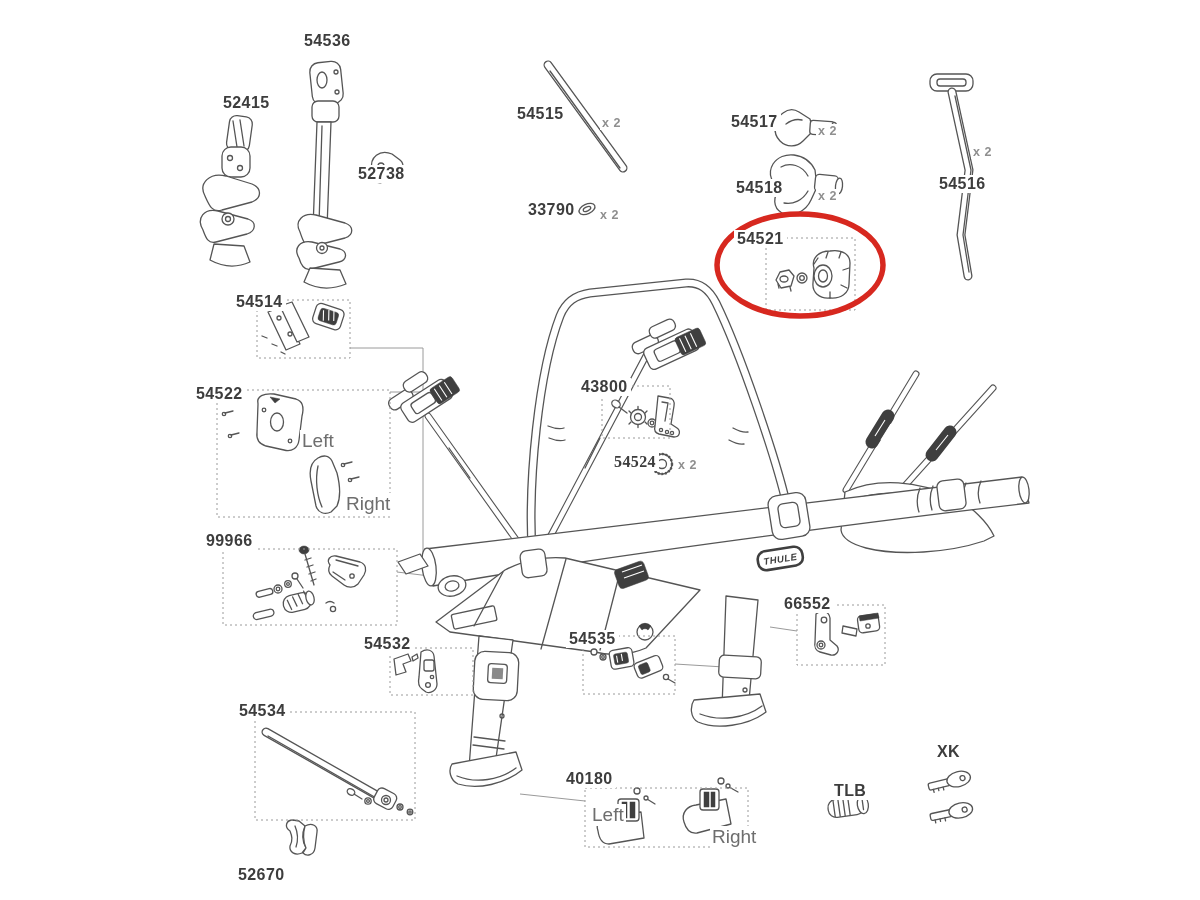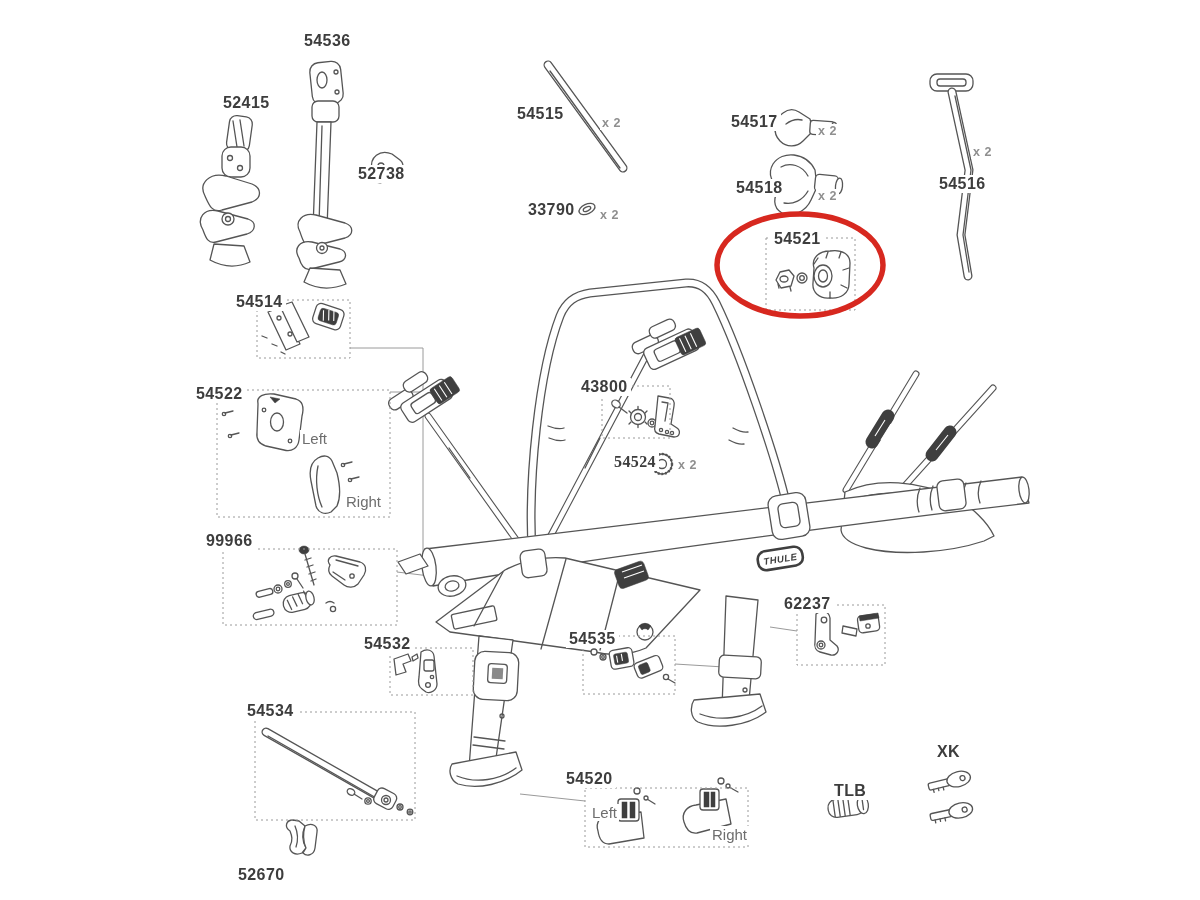--- a/index.html
+++ b/index.html
@@ -4,21 +4,21 @@
 <style>
   html,body{margin:0;padding:0;}
   body{width:1200px;height:900px;background:#ffffff;position:relative;overflow:hidden;
        font-family:"Liberation Sans", sans-serif;}
   #stage{position:absolute;left:0;top:0;width:1200px;height:900px;}
   svg{position:absolute;left:0;top:0;}
   .plabel{position:absolute;font-size:16px;font-weight:bold;color:#3d3d3d;letter-spacing:.4px;
           background:#fff;padding:0 3px;white-space:nowrap;line-height:1.1;}
   .qty{position:absolute;font-size:12.5px;font-weight:bold;color:#8f8f8f;letter-spacing:.5px;
        background:#fff;padding:0 2px;white-space:nowrap;}
-  .side{position:absolute;font-size:15px;color:#6e6e6e;background:#fff;padding:0 2px;
+  .side{position:absolute;font-size:19px;color:#6e6e6e;background:#fff;padding:0 2px;
         white-space:nowrap;}
   
   .ln{fill:none;stroke:#555;stroke-width:1.3;stroke-linecap:round;stroke-linejoin:round;}
   .fw{fill:#fff;stroke:#555;stroke-width:1.3;stroke-linecap:round;stroke-linejoin:round;}
   .dk{fill:#3f3f3f;stroke:#3f3f3f;stroke-width:.5;}
   .wk{stroke:#fff;stroke-width:1.1;fill:none;}
   .t9{stroke:#555;stroke-width:9;fill:none;stroke-linecap:round;}
   .t9i{stroke:#fff;stroke-width:6.4;fill:none;stroke-linecap:round;}
   .t7{stroke:#555;stroke-width:7;fill:none;stroke-linecap:round;}
   .t7i{stroke:#fff;stroke-width:4.8;fill:none;stroke-linecap:round;}
@@ -412,33 +412,33 @@
 <div class="plabel" style="left:506px;top:105px;margin-left:8px;">54515</div>
 <div class="qty" style="left:600px;top:116px;">x 2</div>
 <div class="plabel" style="left:525px;top:201px;">33790</div>
 <div class="qty" style="left:598px;top:208px;">x 2</div>
 <div class="plabel" style="left:728px;top:113px;">54517</div>
 <div class="qty" style="left:816px;top:124px;">x 2</div>
 <div class="plabel" style="left:733px;top:179px;">54518</div>
 <div class="qty" style="left:816px;top:189px;">x 2</div>
 <div class="plabel" style="left:904px;top:175px;margin-left:32px;">54516</div>
 <div class="qty" style="left:971px;top:145px;">x 2</div>
-<div class="plabel" style="left:734px;top:230px;margin-left:37px;">54521</div>
+<div class="plabel" style="left:734px;top:230px;">54521</div>
 <div class="plabel" style="left:233px;top:293px;">54514</div>
 <div class="plabel" style="left:193px;top:385px;">54522</div>
 <div class="side" style="left:300px;top:430px;">Left</div>
 <div class="side" style="left:344px;top:493px;">Right</div>
 <div class="plabel" style="left:578px;top:378px;">43800</div>
 <div class="plabel" style="left:611px;top:453px;font-family:Liberation Serif, serif;">54524</div>
 <div class="qty" style="left:676px;top:458px;">x 2</div>
 <div class="plabel" style="left:203px;top:532px;">99966</div>
 <div class="plabel" style="left:361px;top:635px;">54532</div>
 <div class="plabel" style="left:566px;top:630px;">54535</div>
-<div class="plabel" style="left:781px;top:595px;">62237</div>
-<div class="plabel" style="left:244px;top:702px;">54534</div>
+<div class="plabel" style="left:781px;top:595px;">66552</div>
+<div class="plabel" style="left:236px;top:702px;">54534</div>
 <div class="plabel" style="left:235px;top:833px;margin-top:33px;">52670</div>
-<div class="plabel" style="left:563px;top:770px;">54520</div>
+<div class="plabel" style="left:563px;top:770px;">40180</div>
 <div class="side" style="left:590px;top:804px;">Left</div>
 <div class="side" style="left:710px;top:826px;">Right</div>
 <div class="plabel" style="left:831px;top:770px;margin-top:12px;">TLB</div>
 <div class="plabel" style="left:934px;top:743px;">XK</div>
 
 </div>
 
 </body></html>

